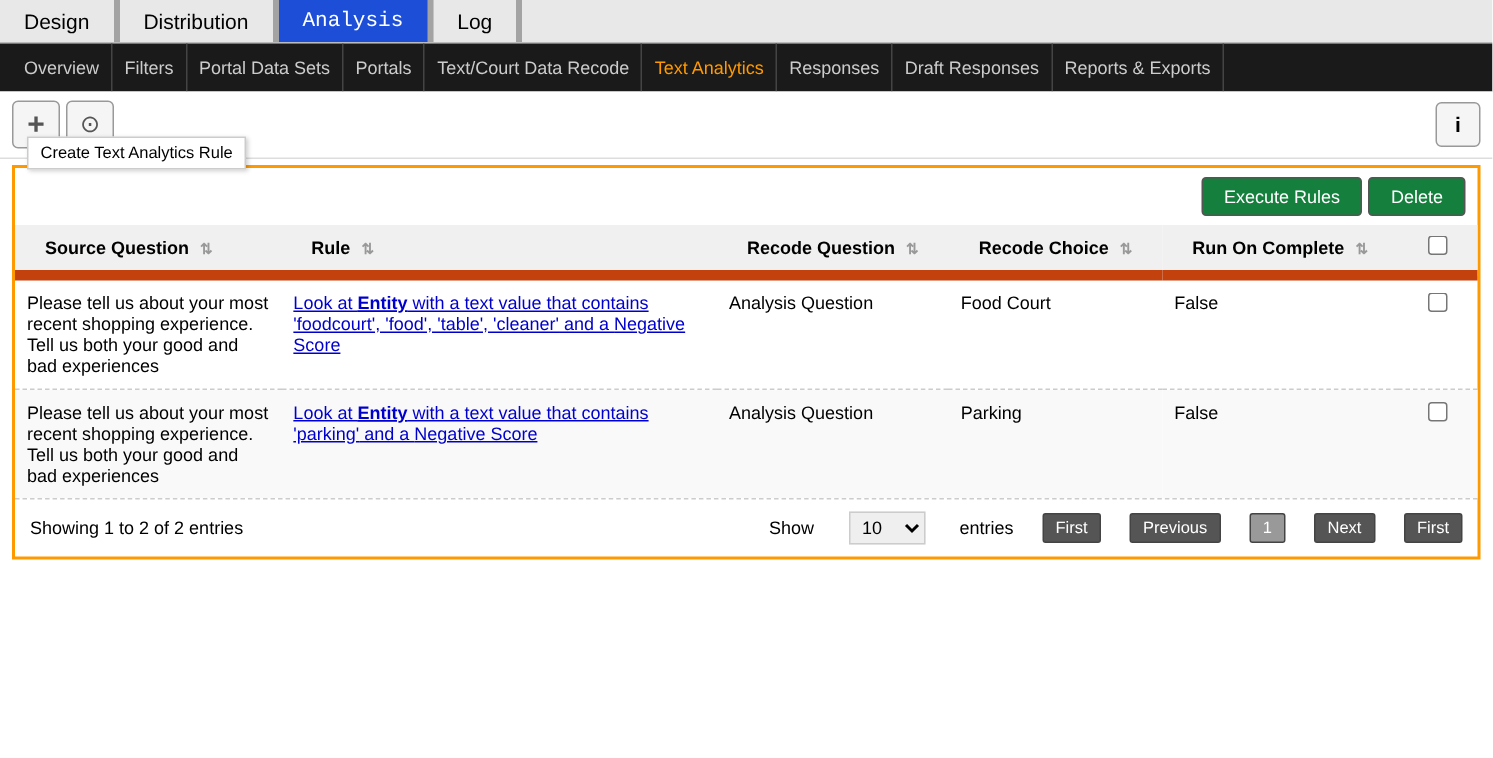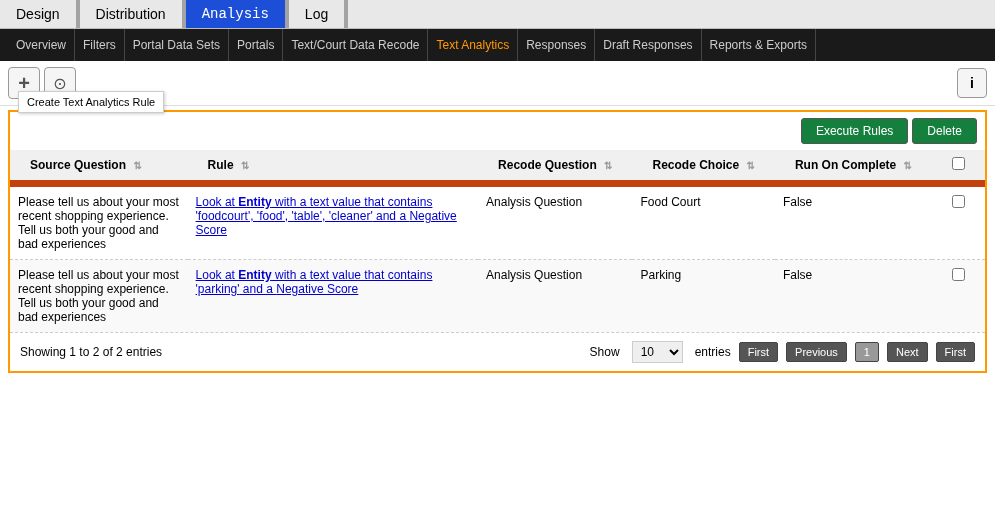--- a/index.html
+++ b/index.html
@@ -123,21 +123,21 @@
 
     
     .table-footer {
       display: flex;
       align-items: center;
       justify-content: space-between;
       padding: 8px 10px;
       border-top: 1px dashed #ccc;
       font-size: 12px;
     }
-    .pagination { display: flex; align-items: center; gap: 8px; }
+    .pagination { display: flex; align-items: center; gap: 19px; }
     .page-btn {
       padding: 3px 8px;
       font-size: 11px;
       cursor: pointer;
       background: #555;
       color: #fff;
       border: 1px solid #444;
       border-radius: 2px;
     }
     .page-btn.active-page { background: #999; }

